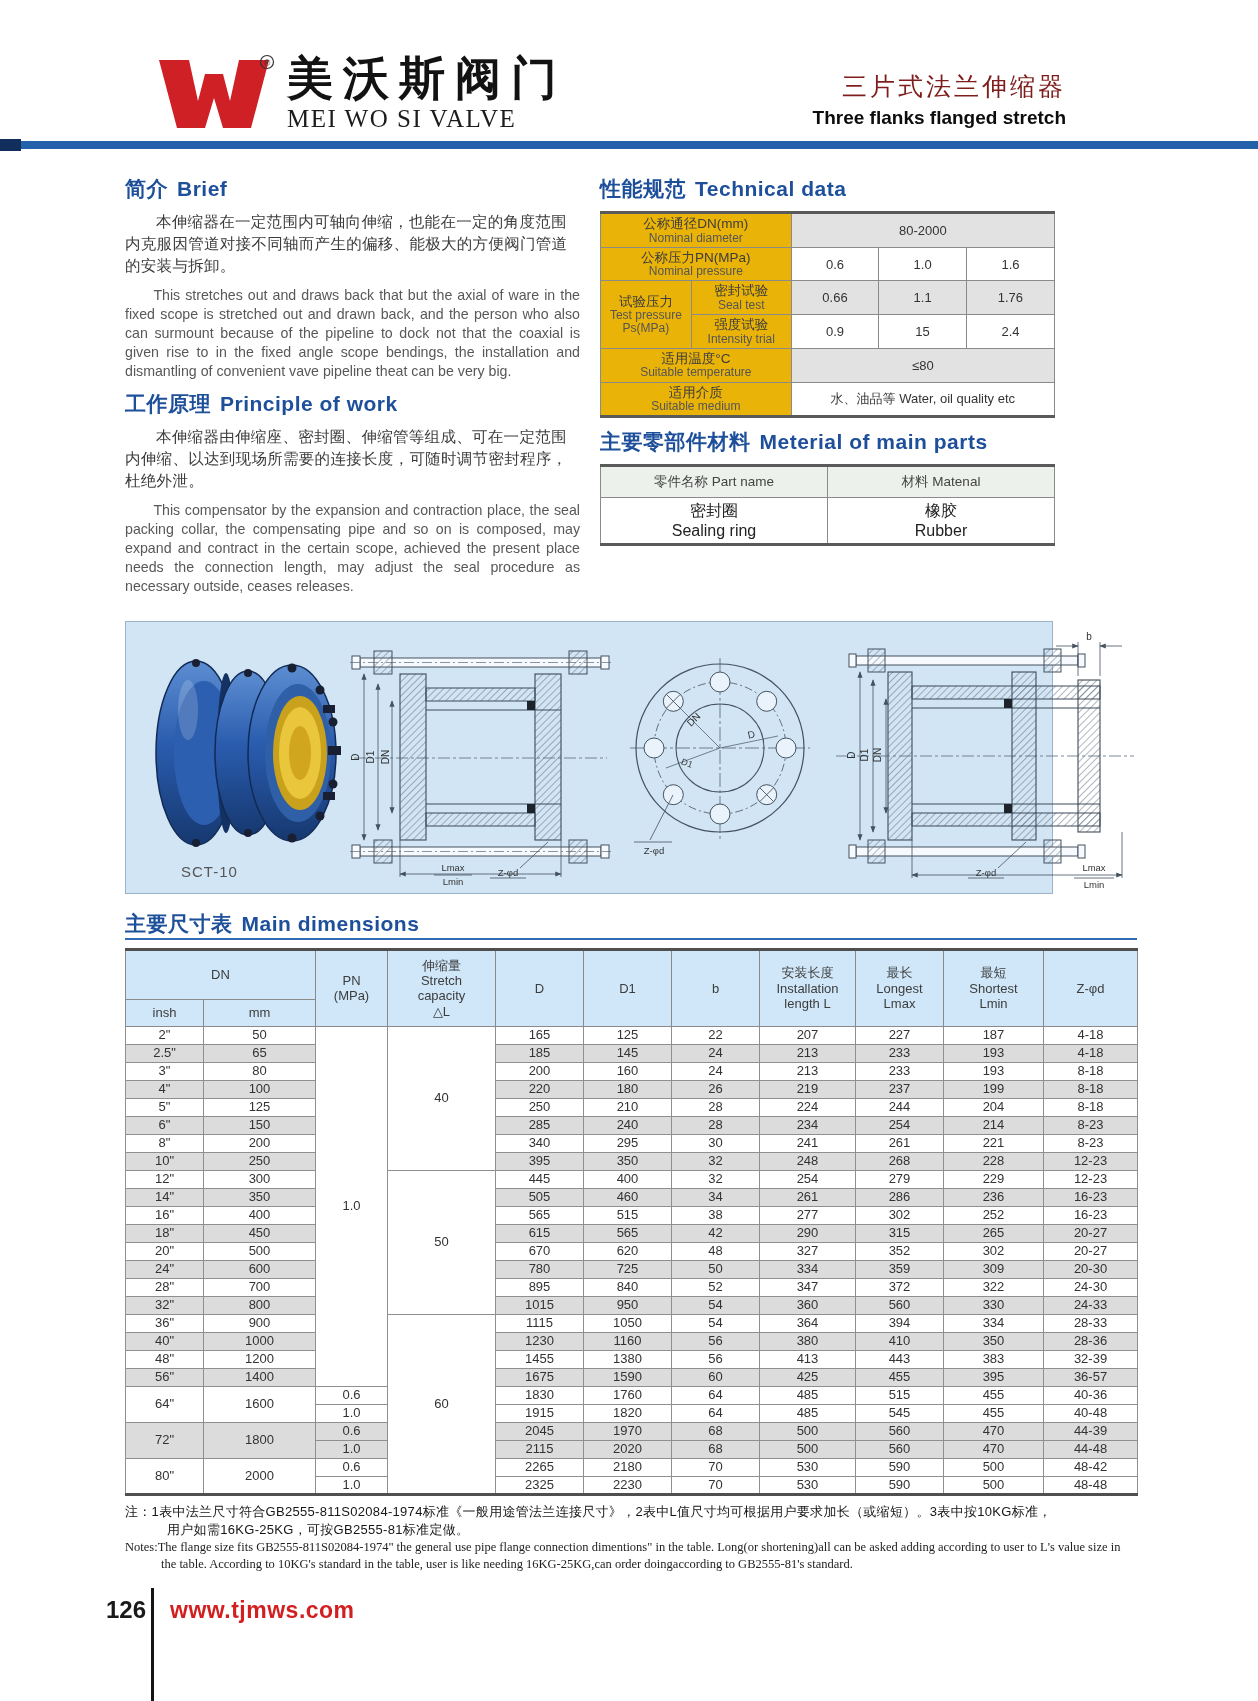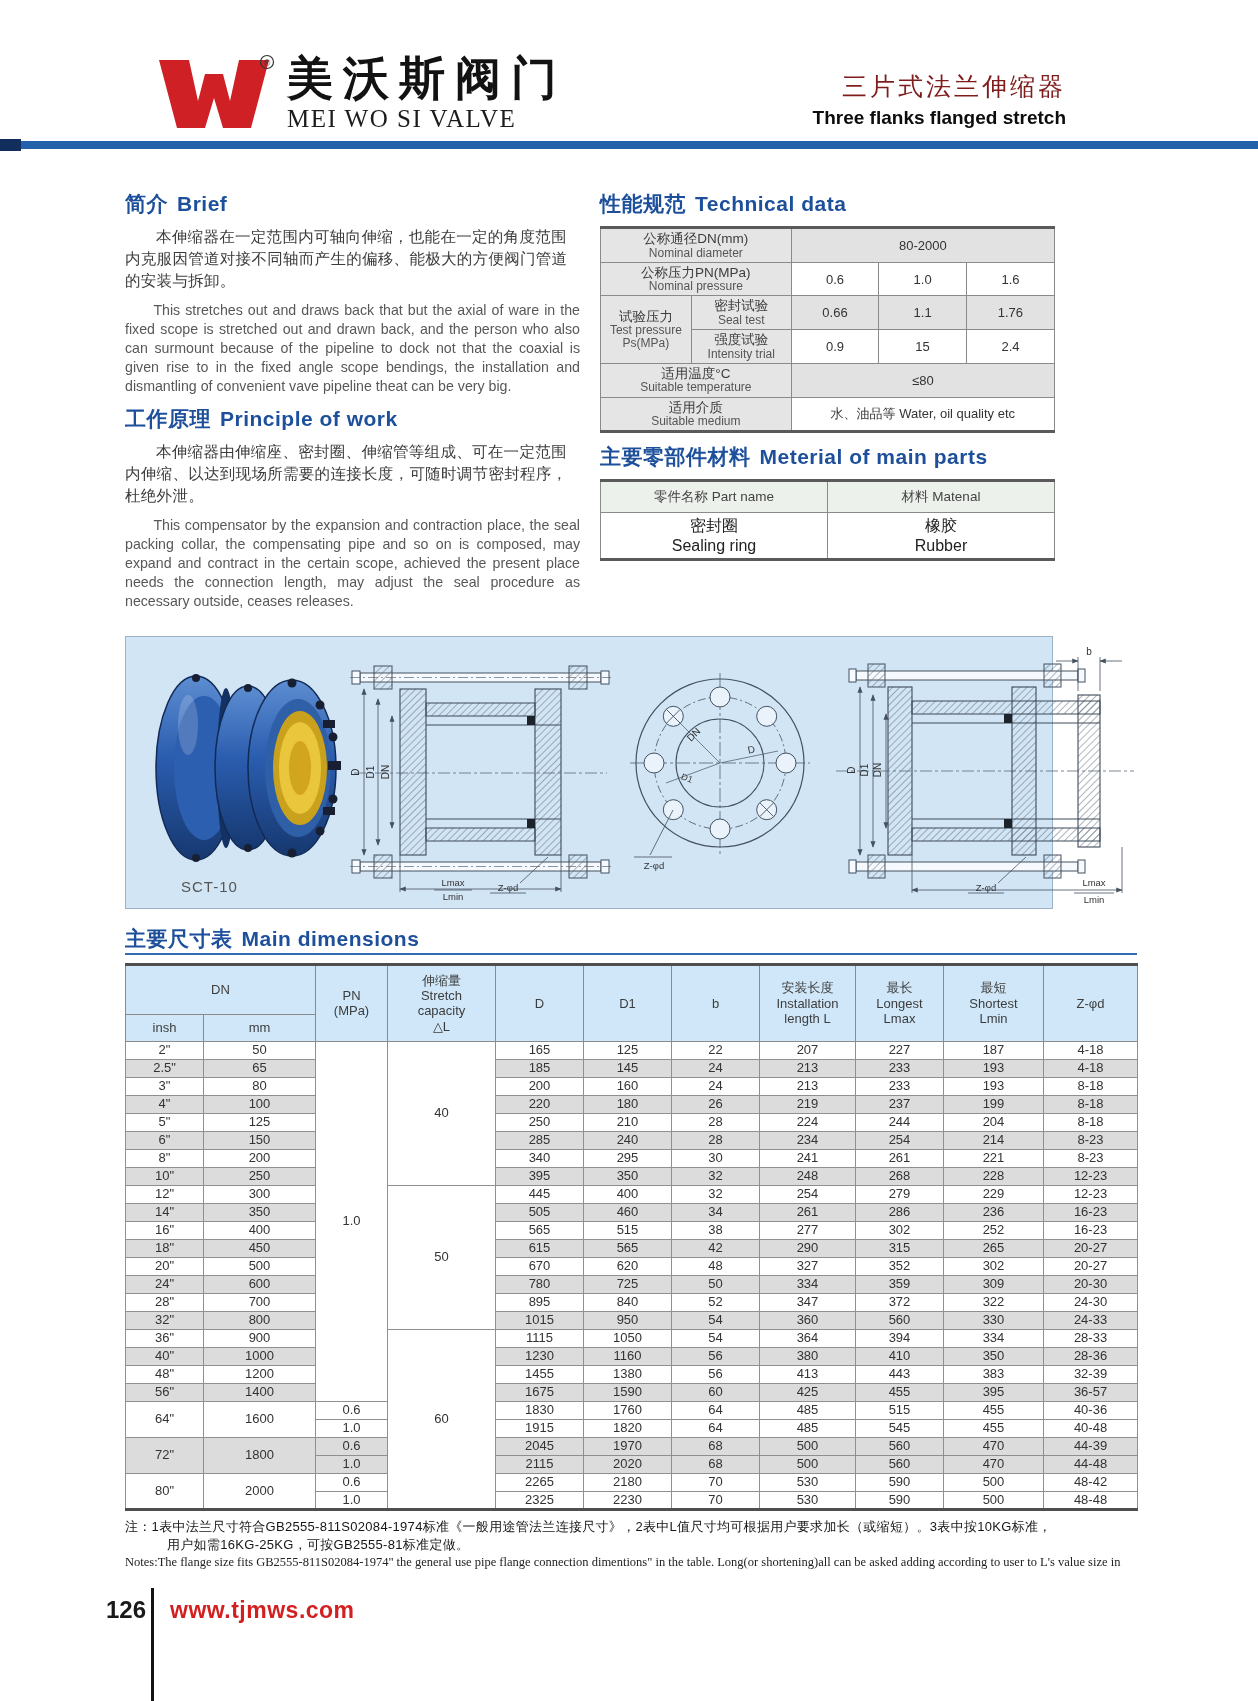--- a/index.html
+++ b/index.html
@@ -16,33 +16,33 @@
               letter-spacing:10px; color:#121212; line-height:1.05; }
   .brand-en { font-family:"Liberation Serif","DejaVu Serif",serif; font-size:25px; letter-spacing:1.5px;
               color:#1c1c1c; margin-top:3px; }
   .prodT { text-align:right; margin-top:16px; }
   .prod-cn { font-size:25px; letter-spacing:3px; color:#7f1d1d; font-weight:500; }
   .prod-en { font-size:19px; font-weight:bold; color:#0c0c0c; margin-top:4px; }
   .rule { position:absolute; top:141px; left:0; width:100%; height:8px; background:#2361ab; }
   .rule-dark { position:absolute; top:139px; left:0; width:21px; height:12px; background:#112e5d; }
 
   
-  .bodyc { position:absolute; left:125px; top:180px; width:1012px; }
+  .bodyc { position:absolute; left:125px; top:165px; width:1012px; }
   .cols { display:flex; gap:20px; }
   .col { width:455px; }
   .sec-h { font-size:21px; font-weight:bold; color:#1d4f9b; margin:10px 0 8px; letter-spacing:0.5px; }
   .sec-h .enh { margin-left:9px; }
   p.cn { font-size:15.5px; line-height:1.42; color:#3c3c3c; text-indent:2em; letter-spacing:0.3px; margin-bottom:9px; }
   p.en { font-size:14.2px; line-height:1.33; color:#585858; text-align:justify; text-indent:2em; margin-bottom:10px; }
 
   
   table.tech { width:455px; border-collapse:collapse; margin-top:6px;
                border-top:3px solid #5a5a5a; border-bottom:3px solid #5a5a5a; table-layout:fixed; }
   table.tech td { border:1px solid #8a8a8a; text-align:center; vertical-align:middle; padding:2px 3px; height:29px; }
-  table.tech td.lbl { background:#e5e5e5;margin-top:41px; }
+  table.tech td.lbl { background:#eab308;margin-top:41px; }
   table.tech .cnl { font-size:13.5px; color:#3d3d3d; line-height:1.15; }
   table.tech .enl { font-size:12px; color:#555; line-height:1.1; }
   table.tech td.val { font-size:13px; color:#333; background:#fff; }
   table.tech td.g { background:#e2e2e2; }
 
   
   table.mat { width:455px; border-collapse:collapse; margin-top:8px;
               border-top:3px solid #5a5a5a; border-bottom:3px solid #5a5a5a; table-layout:fixed; }
   table.mat td { border:1px solid #8a8a8a; text-align:center; vertical-align:middle; padding:3px; height:38px; }
   table.mat tr.mh td { background:#edf1ec; font-size:13.5px; color:#444; height:32px; }
@@ -751,20 +751,21 @@
             <td>500</td>
             <td>48-48</td>
           </tr>
         </tbody>
     </table>
 
     <div class="notes">
       <div class="cnn">注：1表中法兰尺寸符合GB2555-811S02084-1974标准《一般用途管法兰连接尺寸》，2表中L值尺寸均可根据用户要求加长（或缩短）。3表中按10KG标准，</div>
       <div class="cnn cn2">用户如需16KG-25KG，可按GB2555-81标准定做。</div>
       <div class="enn">Notes:The flange size fits GB2555-811S02084-1974" the general use pipe flange connection dimentions" in the table. Long(or shortening)all can be asked adding according to user to L's value size in</div>
+      <div class="enn en2">the table. According to 10KG's standard in the table, user is like needing 16KG-25KG,can order doingaccording to GB2555-81's standard.</div>
     </div>
   </div>
 
   <div class="pageno">126</div>
   <div class="vline"></div>
   <div class="site">www.tjmws.com</div>
 
 </div>
 
 </body></html>

